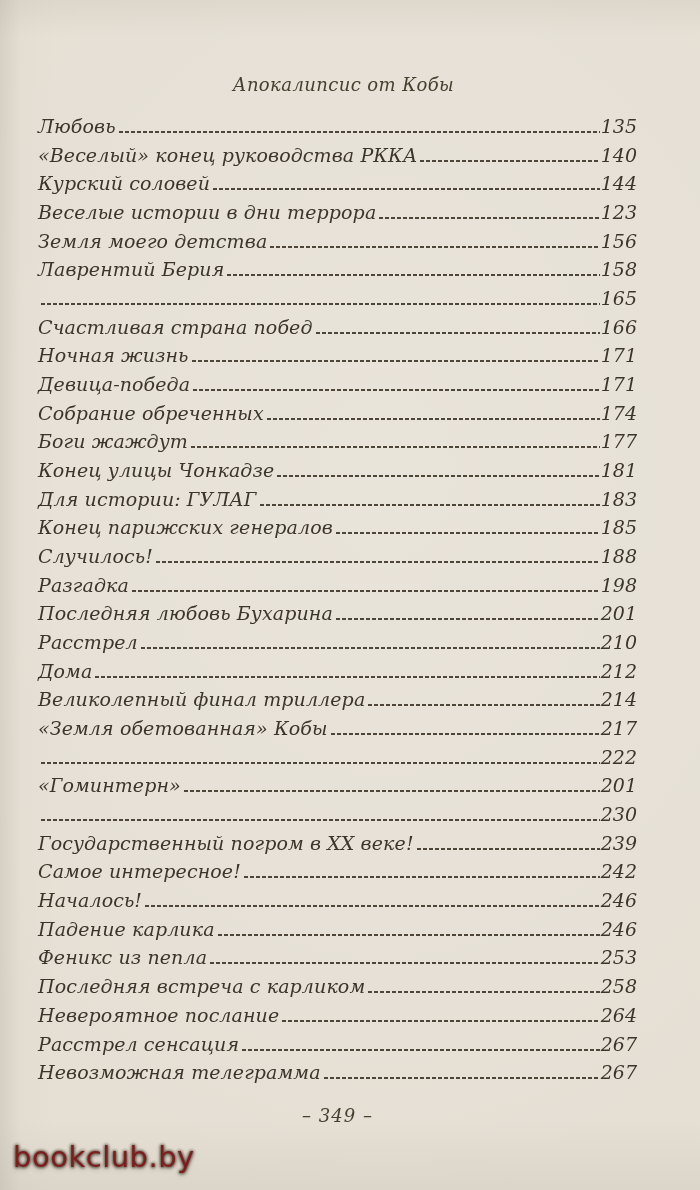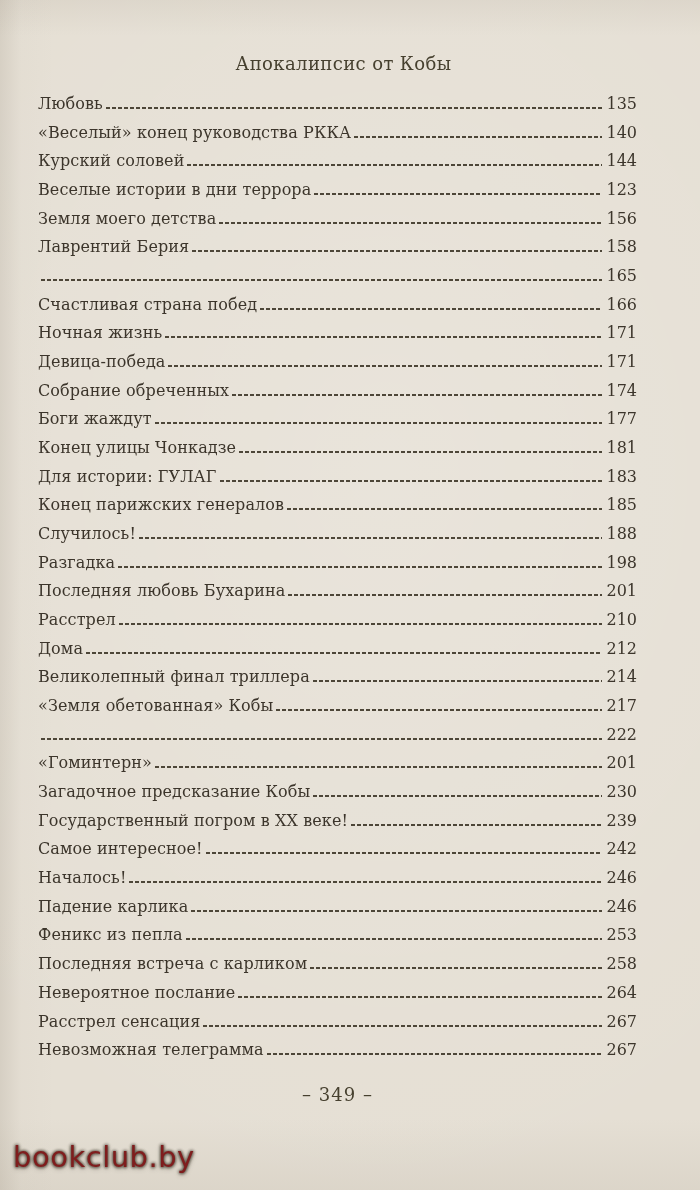--- a/index.html
+++ b/index.html
@@ -12,35 +12,36 @@
   }
   .book-page {
     position: absolute;
     inset: 0;
     background:
       radial-gradient(ellipse 120% 90% at 55% 40%, rgba(255,255,255,0.16), rgba(0,0,0,0) 70%),
       linear-gradient(90deg, rgba(120,108,90,0.14) 0, rgba(120,108,90,0.02) 3%, rgba(0,0,0,0) 8%),
       linear-gradient(180deg, rgba(140,128,108,0.10) 0, rgba(0,0,0,0) 3%, rgba(0,0,0,0) 94%, rgba(140,128,108,0.10) 100%),
       #e5dfd4;
     color: #3c352b;
-    padding: 53px 63px 0 38px;
+    padding: 74px 63px 0 38px;
+    font-style: italic;
   }
   .running-head {
     text-align: center;
     font-size: 18px;
     letter-spacing: 0.4px;
     color: #46402f;
     margin-left: 12px; 
   }
   .toc { margin-top: 20px; }
   .row {
     display: flex;
     align-items: baseline;
     height: 28.68px;
-    font-size: 16px;
+    font-size: 19px;
     white-space: nowrap;
   }
   .row .t { flex: 0 0 auto; letter-spacing: 0.1px; }
   .row .leader {
     flex: 1 1 auto;
     height: 5px;
     margin: 0 1px 0 3px;
     background-image: repeating-linear-gradient(90deg, #4d4638 0 4px, rgba(0,0,0,0) 4px 6px);
     background-size: 100% 2px;
     background-position: left bottom;
@@ -191,21 +192,20 @@
       <div class="row">
         <span class="leader"></span>
         <span class="p">222</span>
       </div>
       <div class="row">
         <span class="t">«Гоминтерн»</span>
         <span class="leader"></span>
         <span class="p">201</span>
       </div>
       <div class="row">
-        <span class="t">Загадочное предсказание Кобы</span>
         <span class="leader"></span>
         <span class="p">230</span>
       </div>
       <div class="row">
         <span class="t">Государственный погром в XX веке!</span>
         <span class="leader"></span>
         <span class="p">239</span>
       </div>
       <div class="row">
         <span class="t">Самое интересное!</span>

